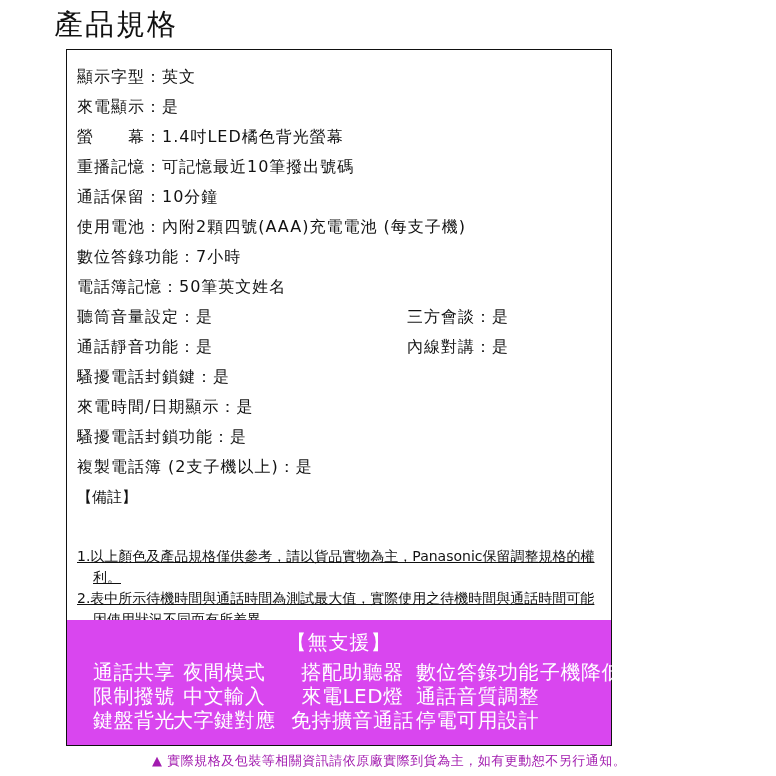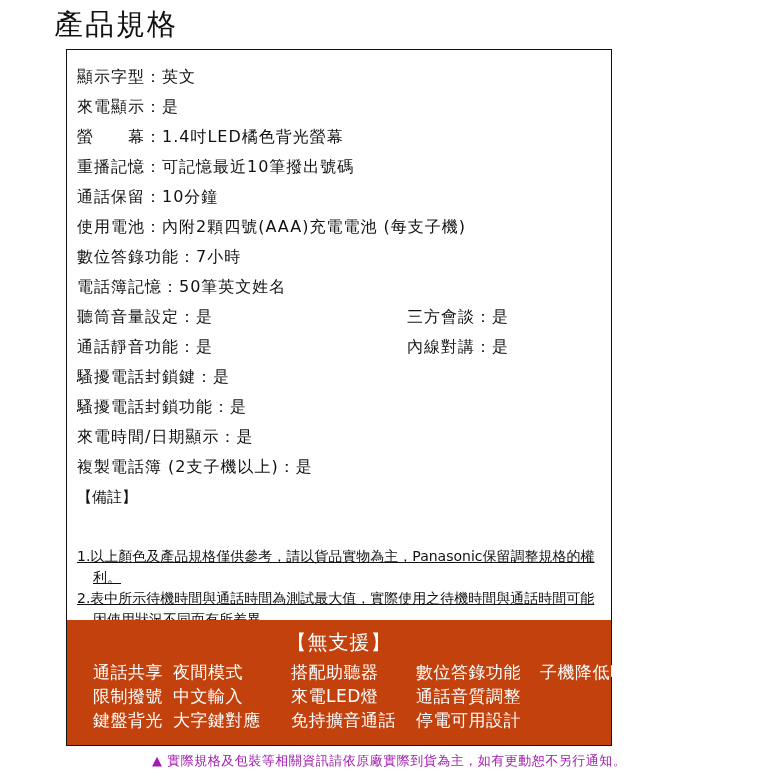--- a/index.html
+++ b/index.html
@@ -7,47 +7,47 @@
          font-family:"DejaVu Sans", sans-serif; color:#111; }
   .title { position:absolute; left:54px; top:4px; font-size:29px; letter-spacing:2px; color:#111; line-height:40px; }
   .box { position:absolute; left:66px; top:49px; width:546px; height:697px;
          border:1.5px solid #111; box-sizing:border-box; background:#fff; }
   .rows { position:absolute; left:10px; top:12px; right:0; }
   .row { height:30px; line-height:30px; font-size:16px; position:relative; white-space:nowrap; letter-spacing:1px; }
   .row .right { position:absolute; left:330px; top:0; }
   .note-head { font-size:15px; height:30px; line-height:30px; }
   .notes { position:absolute; left:10px; top:496px; right:10px; font-size:14px; line-height:21px; }
   .notes .n { padding-left:16px; text-indent:-16px;text-decoration:underline; }
-  .nosup { position:absolute; left:0; right:0; bottom:0; height:125px; background:#c2410c; color:#fff; }
+  .nosup { position:absolute; left:0; right:0; bottom:0; height:125px; background:#d946ef; color:#fff; }
   .nosup .head { text-align:center; font-size:20px; margin-top:7px; letter-spacing:1px; height:30px; line-height:30px; }
   .grid { position:absolute; left:26px; top:40px; right:10px; }
   .gcol { position:absolute; top:0; }
-  .gitem { height:24px; line-height:24px; font-size:17px; white-space:nowrap; letter-spacing:0.5px; }
+  .gitem { height:24px; line-height:24px; font-size:20px; white-space:nowrap; letter-spacing:0.5px;text-align:center; }
   .footer { position:absolute; left:152px; top:750px; font-size:13px; letter-spacing:0.5px; color:#a21caf; line-height:22px; }
 </style>
 </head>
 <body>
 
 <div class="title">產品規格</div>
 
 <div class="box">
   <div class="rows">
     <div class="row"><span>顯示字型：</span><span>英文</span></div>
     <div class="row"><span>來電顯示：</span><span>是</span></div>
     <div class="row"><span>螢　　幕：</span><span>1.4吋LED橘色背光螢幕</span></div>
     <div class="row"><span>重播記憶：</span><span>可記憶最近10筆撥出號碼</span></div>
     <div class="row"><span>通話保留：</span><span>10分鐘</span></div>
     <div class="row"><span>使用電池：</span><span>內附2顆四號(AAA)充電電池 (每支子機)</span></div>
     <div class="row"><span>數位答錄功能：</span><span>7小時</span></div>
     <div class="row"><span>電話簿記憶：</span><span>50筆英文姓名</span></div>
     <div class="row"><span>聽筒音量設定：</span><span>是</span><span class="right">三方會談：是</span></div>
     <div class="row"><span>通話靜音功能：</span><span>是</span><span class="right">內線對講：是</span></div>
     <div class="row"><span>騷擾電話封鎖鍵：</span><span>是</span></div>
+    <div class="row"><span>來電時間/日期顯示：</span><span>是</span></div>
     <div class="row"><span>騷擾電話封鎖功能：</span><span>是</span></div>
-    <div class="row"><span>來電時間/日期顯示：</span><span>是</span></div>
     <div class="row"><span>複製電話簿 (2支子機以上)：</span><span>是</span></div>
     <div class="note-head">【備註】</div>
   </div>
 
   <div class="notes">
     <div class="n">1.以上顏色及產品規格僅供參考，請以貨品實物為主，Panasonic保留調整規格的權利。</div>
     <div class="n">2.表中所示待機時間與通話時間為測試最大值，實際使用之待機時間與通話時間可能因使用狀況不同而有所差異。</div>
   </div>
 
   <div class="nosup">

